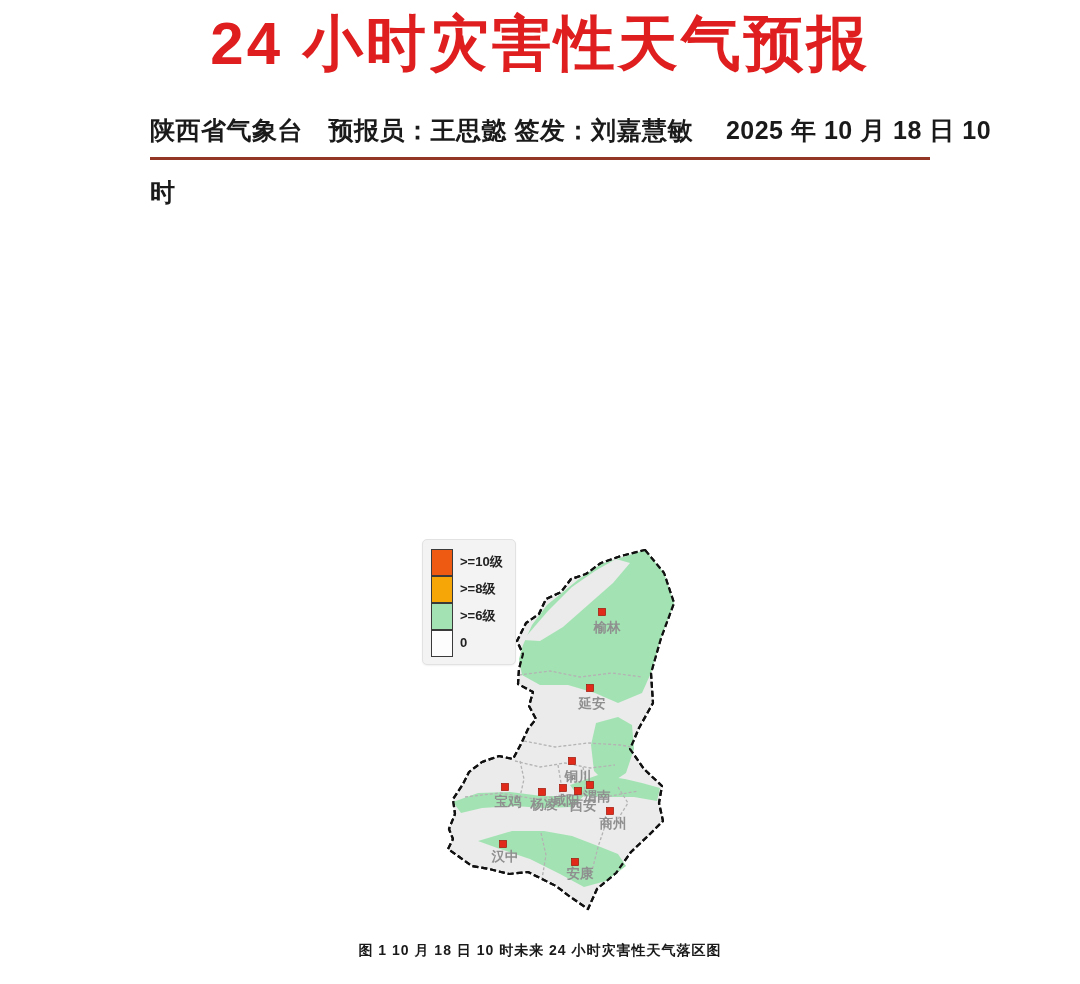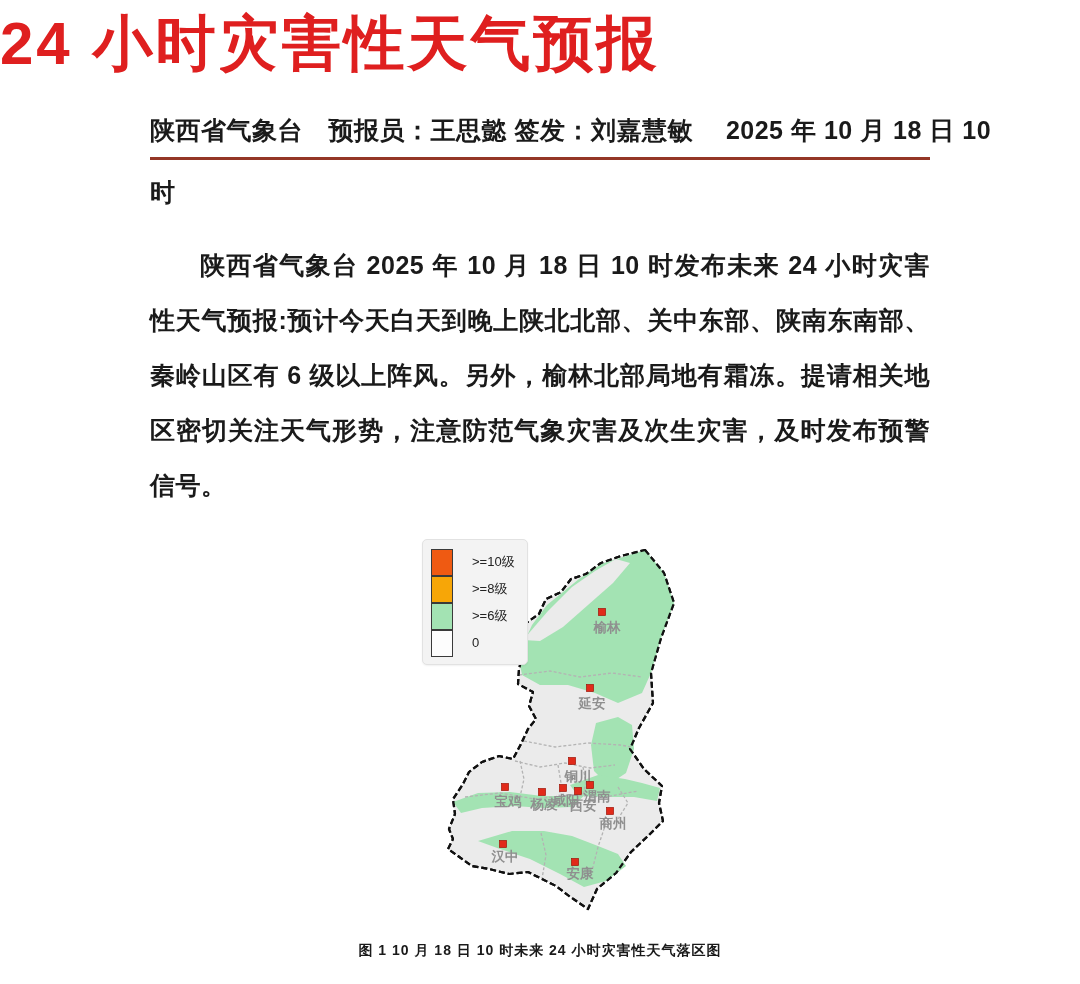--- a/index.html
+++ b/index.html
@@ -5,20 +5,21 @@
   * { margin:0; padding:0; box-sizing:border-box; }
   html,body { background:#ffffff; }
   .page {
     position:relative; width:1080px; height:984px;
     background:#ffffff; overflow:hidden;
     font-family:"Liberation Sans", sans-serif;
     color:#1a1a1a;
   }
   .title {
     position:absolute; top:4px; left:0; right:0;
+    text-align:center;
     font-size:60px; font-weight:800; letter-spacing:3px;
   }
   .meta { position:absolute; top:114px; left:150px; width:780px; }
   .meta-line1 {
     font-size:25px; font-weight:700; letter-spacing:0.5px;
     padding-bottom:10px;
     border-bottom:3px solid #943626;
     white-space:nowrap;
   }
   .meta-line2 { margin-top:16px; font-size:25px; font-weight:700; }
@@ -38,42 +39,41 @@
     background:#f3f3f3; border:1px solid #e2e2e2; border-radius:5px;
     padding:8px 12px 8px 8px;
     box-shadow:0 1px 2px rgba(0,0,0,0.06);
   }
   .lg-row { display:flex; align-items:center; height:27px; }
   .lg-swatch {
     width:22px; height:27px; flex:0 0 22px;
     border:1.4px solid #3a3a3a; margin-bottom:-1.4px;
     display:inline-block;
   }
-  .lg-label { margin-left:19px; font-size:13px; font-weight:400; color:#222; white-space:nowrap; }
+  .lg-label { margin-left:7px; font-size:13px; font-weight:700; color:#222; white-space:nowrap; }
   .caption {
     position:absolute; top:942px; left:0; right:0;
     text-align:center; font-size:14px; font-weight:600; letter-spacing:1px;
   }
   .province-base { stroke:#111; stroke-width:2.2; stroke-dasharray:6 3; stroke-linejoin:round; }
   .inner-line { fill:none; stroke:#b3b3b3; stroke-width:1.3; stroke-dasharray:3 2; }
   .city-label { font-family:"Liberation Sans", sans-serif; font-weight:600; }
 </style>
 </head>
 <body>
 
 <div class="page">
 
   <h1 class="title" style="color: rgb(223, 31, 31);">24 小时灾害性天气预报</h1>
 
   <div class="meta">
     <div class="meta-line1" style="border-bottom-color: rgb(148, 54, 38);">陕西省气象台　预报员：王思懿 签发：刘嘉慧敏　 2025 年 10 月 18 日 10</div>
     <div class="meta-line2">时</div>
   </div>
 
-  <p class="body-par"><span class="lead">陕西省气象台 2025 年 10 月 18 日 10 时发布未来 24 小时灾害性天气预报:</span><span class="rest">预计今天白天到晚上陕北北部、关中东部、陕南东南部、秦岭山区有 6 级以上阵风。另外，榆林北部局地有霜冻。提请相关地区密切关注天气形势，注意防范气象灾害及次生灾害，及时发布预警信号。</span></p>
 
   <div class="map-wrap">
     <svg class="map-svg" width="320" height="400" viewBox="0 0 320 400" xmlns="http://www.w3.org/2000/svg">
 
       <path class="province-base map-base" d="
         M225,15 L244,38 L254,68 L241,103 L231,138
         L233,168 L219,193 L210,214
         L224,234 L242,251 L239,268 L243,286
         L230,299 L211,317
         L196,338 L177,354 L168,374

